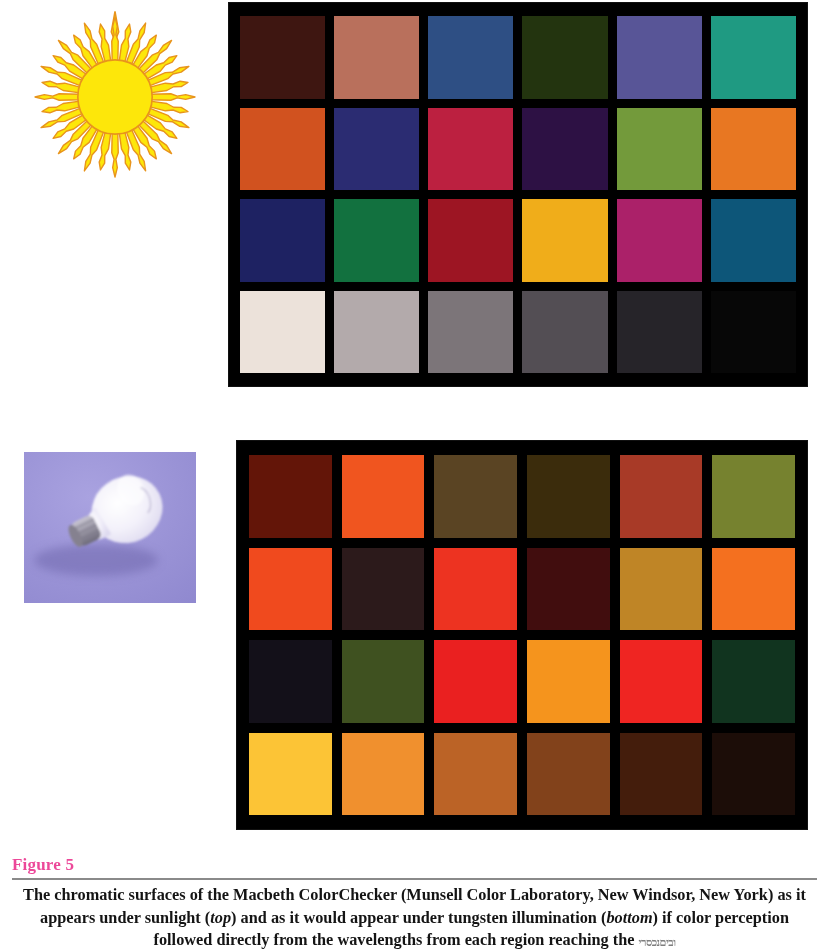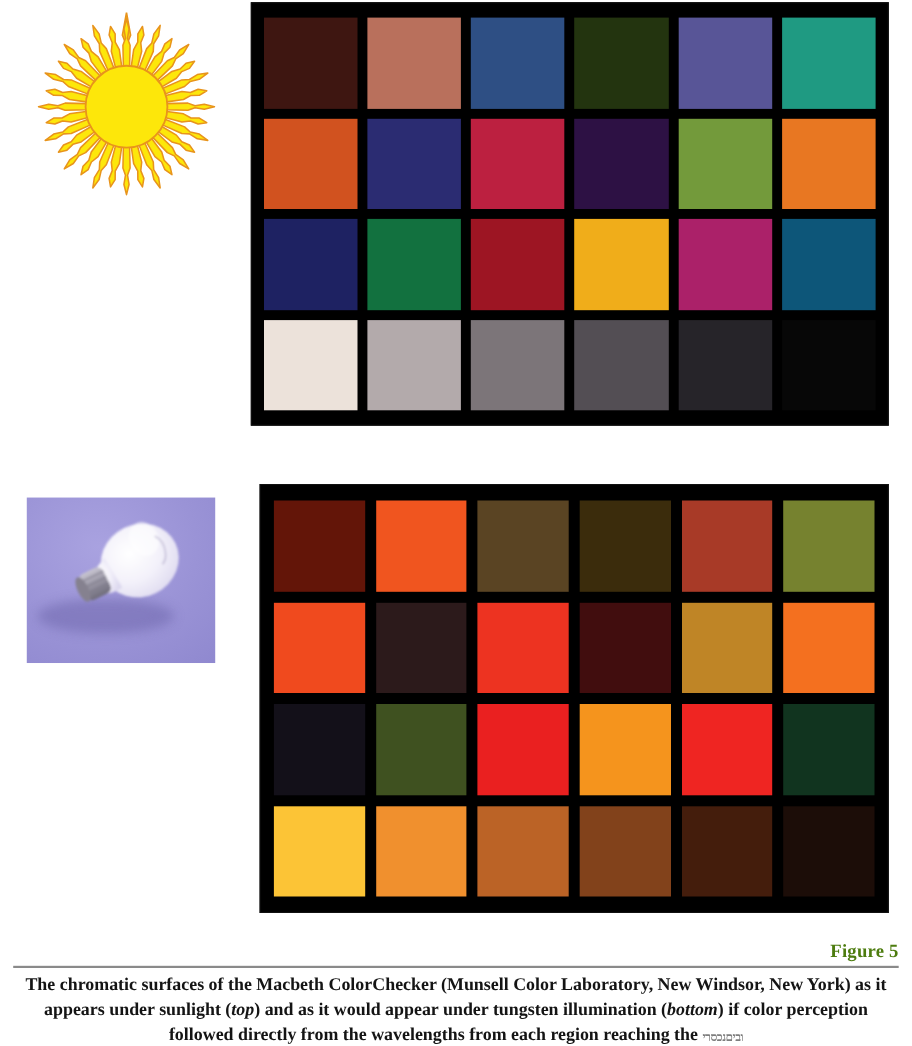--- a/index.html
+++ b/index.html
@@ -75,24 +75,23 @@
   .caption-block {
     position: absolute;
     left: 12px;
     top: 855px;
     width: 805px;
   }
   .figure-label {
     font-family: "Liberation Serif", serif;
     font-weight: bold;
     font-size: 17px;
-    color: #4d7c0f;
+    color: #ec4899;
     letter-spacing: 0.2px;
     margin: 0 0 3px 0;
-    text-align: right;
   }
   .caption-rule {
     width: 100%;
     height: 2px;
     background: #8a8a8a;
     margin-bottom: 4px;
   }
   .caption-text {
     font-family: "Liberation Serif", serif;
     font-size: 16.3px;

